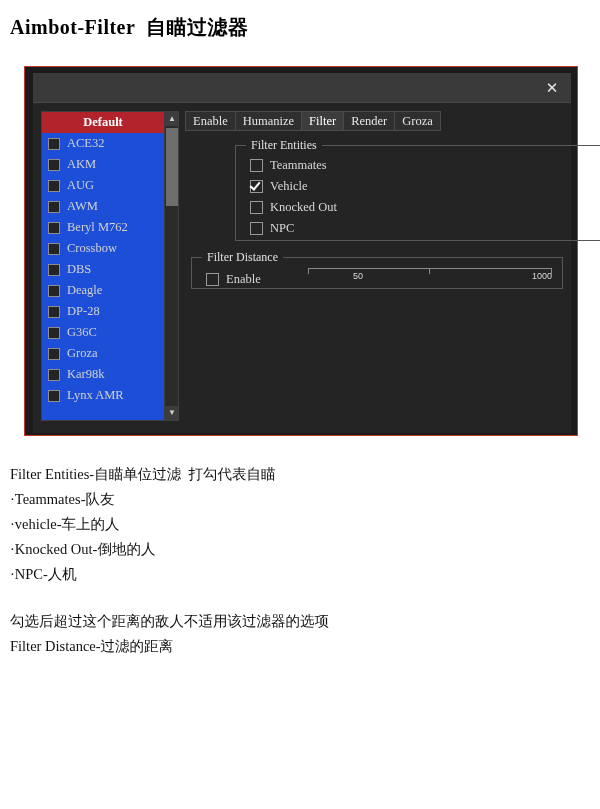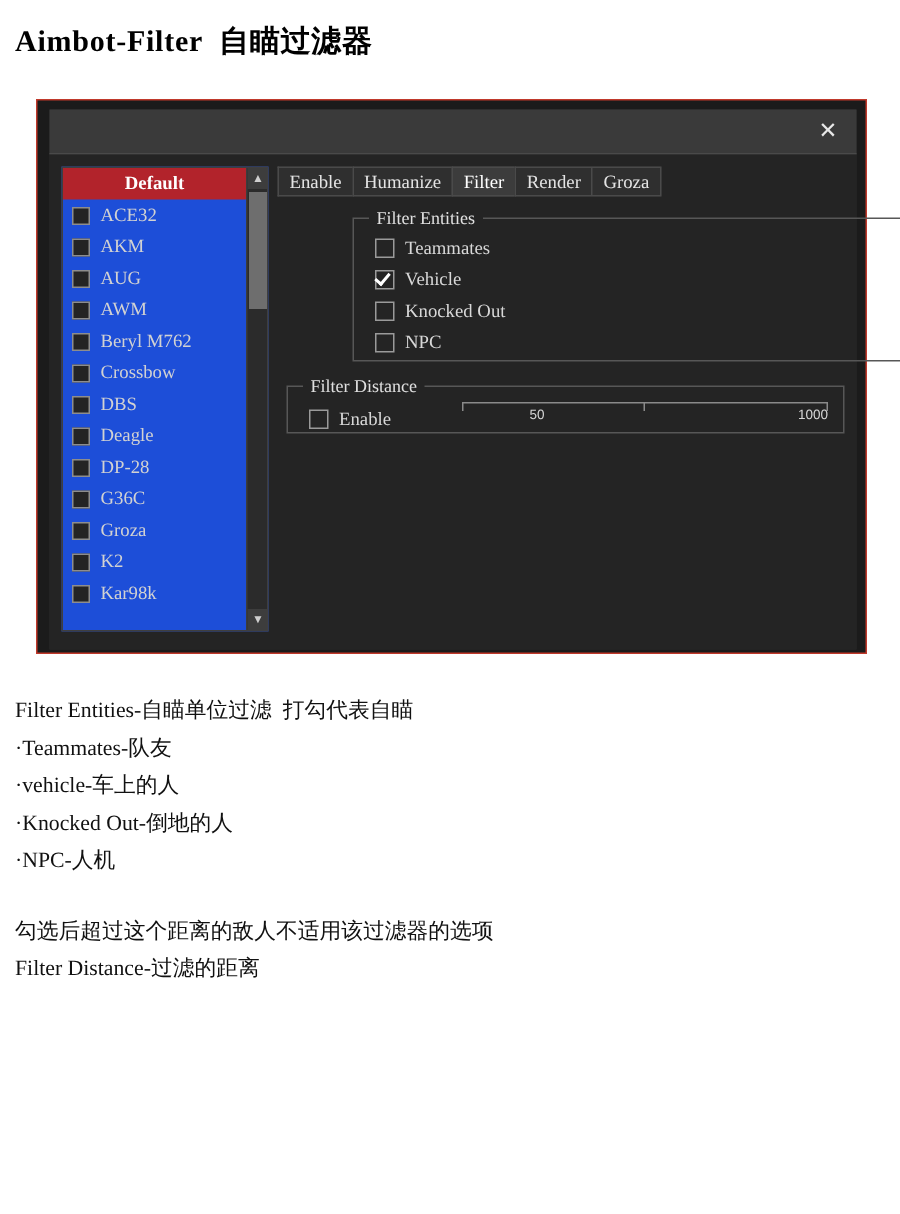--- a/index.html
+++ b/index.html
@@ -275,25 +275,25 @@
           <div class="w-item">
               <span class="w-cb"></span>
               <span>G36C</span>
             </div>
           <div class="w-item">
               <span class="w-cb"></span>
               <span>Groza</span>
             </div>
           <div class="w-item">
               <span class="w-cb"></span>
-              <span>K2</span>
-            </div>
-          <div class="w-item">
-              <span class="w-cb"></span>
               <span>Kar98k</span>
+            </div>
+          <div class="w-item">
+              <span class="w-cb"></span>
+              <span>Lynx AMR</span>
             </div>
         </div>
         <div class="vscroll">
           <div class="vs-btn vs-up">▲</div>
           <div class="vs-thumb"></div>
           <div class="vs-btn vs-down">▼</div>
         </div>
       </div>
 
       <div class="right-pane">

